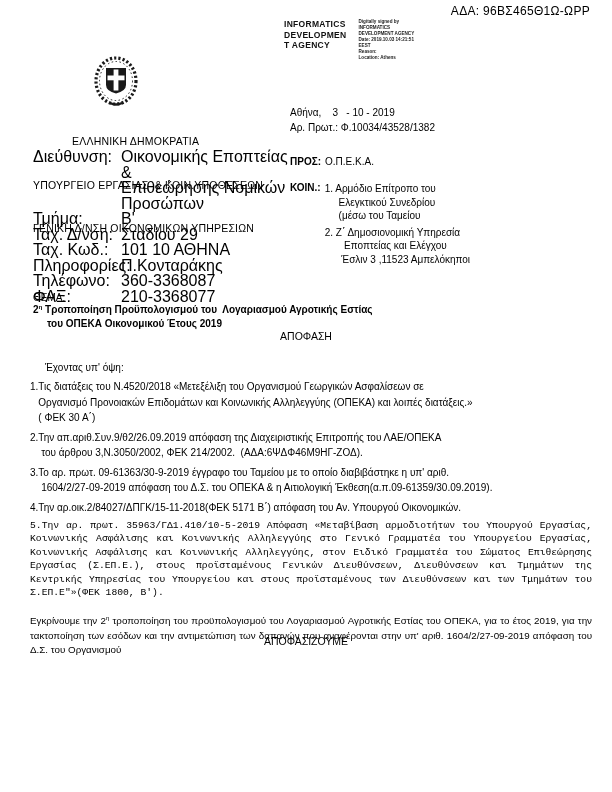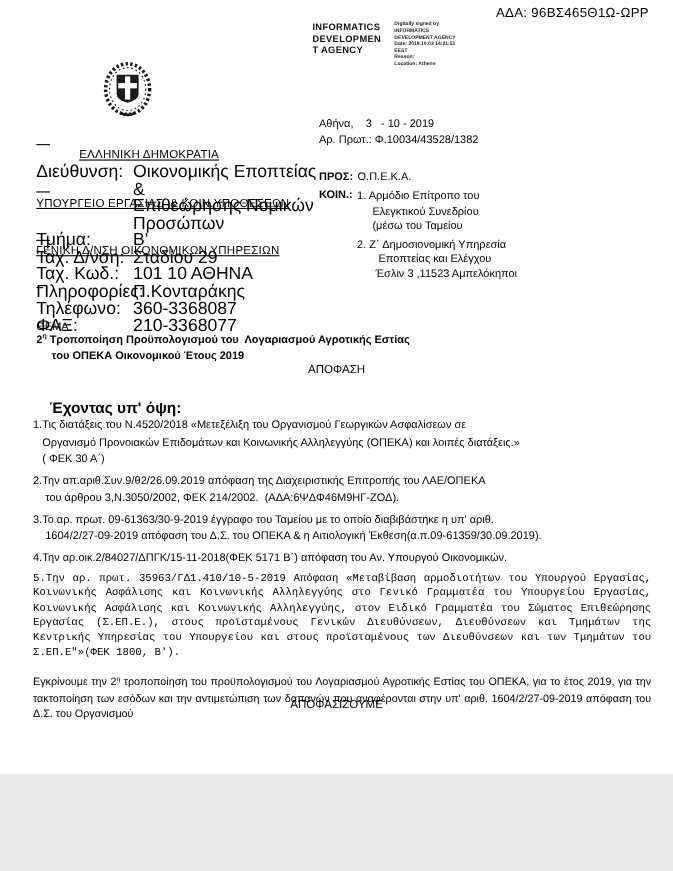--- a/index.html
+++ b/index.html
@@ -1,17 +1,17 @@
 <!DOCTYPE html>
 <html><head>
 <meta charset="utf-8">
 <style>
   html,body { margin:0; padding:0; background:#e8e8e8; }
   .page {
-    position:relative; width:612px; height:704px; margin:0 auto;
+    position:relative; width:612px; height:792px; margin:0 auto;
     background:#ffffff; color:#000;
     font-family:"Liberation Sans", sans-serif;
     overflow:hidden;
   }
 
   .ada {
     position:absolute; top:4px; left:290px; width:300px;
     text-align:right; font-size:12px; letter-spacing:.3px;
   }
 
@@ -22,52 +22,52 @@
   }
   .stamp-details {
     font-size:4.6px; font-weight:700; line-height:1.3;
     white-space:pre-wrap; width:70px; color:#222;
   }
 
   .emblem { position:absolute; left:92px; top:56px; }
 
   .hdr {
     position:absolute; left:33px; top:105px;
-    font-size:10.5px; line-height:14.5px; letter-spacing:.2px; white-space:pre-wrap;text-decoration:underline;
+    font-size:10.5px; line-height:14.5px; letter-spacing:.2px; white-space:pre-wrap;
   }
   .hdr-line1 { padding-left:39px; }
 
   .contact { position:absolute; left:33px; top:149px; width:258px; font-size:16px; }
   .c-row { display:grid; grid-template-columns:88px 1fr; line-height:15.5px; }
   .c-label {}
   .c-val { white-space:pre-wrap; }
 
   .right-col { position:absolute; left:290px; top:105px; width:304px; font-size:10px; }
   .date-line { line-height:15px; white-space:pre-wrap; }
   .proto-line { line-height:15px; white-space:pre-wrap; }
   .to-row { margin-top:21px; display:flex; gap:4px; }
   .to-label { font-weight:700; }
-  .cc-row { margin-top:5px; display:flex; gap:4px; }
+  .cc-row { margin-top:15px; display:flex; gap:4px; }
   .cc-label { font-weight:700; white-space:nowrap; }
   .cc-items { line-height:13.5px; }
   .cc-item { white-space:pre-wrap; }
   .cc-item + .cc-item { margin-top:3px; }
 
   .subject { position:absolute; left:33px; top:289px; display:flex; font-size:10px;flex-direction:column; }
   .subject-label { width:62px; padding-top:3px; }
   .subject-text { font-weight:700; line-height:14px; width:450px; white-space:pre-wrap; }
 
   .center-heading {
     position:absolute; left:0; width:612px; text-align:center;
     font-weight:400; font-size:10.5px;
   }
   .h-apofasi { top:330px; }
   .h-apofasizoume { top:597px;margin-top:38px; }
 
-  .having { position:absolute; left:45px; top:362px; font-size:14px;font-weight:bold; }
+  .having { position:absolute; left:45px; top:362px; font-size:10px; }
 
   .considerations { position:absolute; left:30px; top:379px; width:562px; font-size:10px; }
   .consideration { line-height:15.5px; margin-bottom:4px; white-space:pre-wrap; }
   .consideration.five {
     font-size:9.7px; line-height:13.4px; text-align:justify;
     white-space:normal; margin-top:2px;font-family:Liberation Mono, monospace;
   }
 
   .closing {
     position:absolute; left:30px; top:614px; width:562px;

